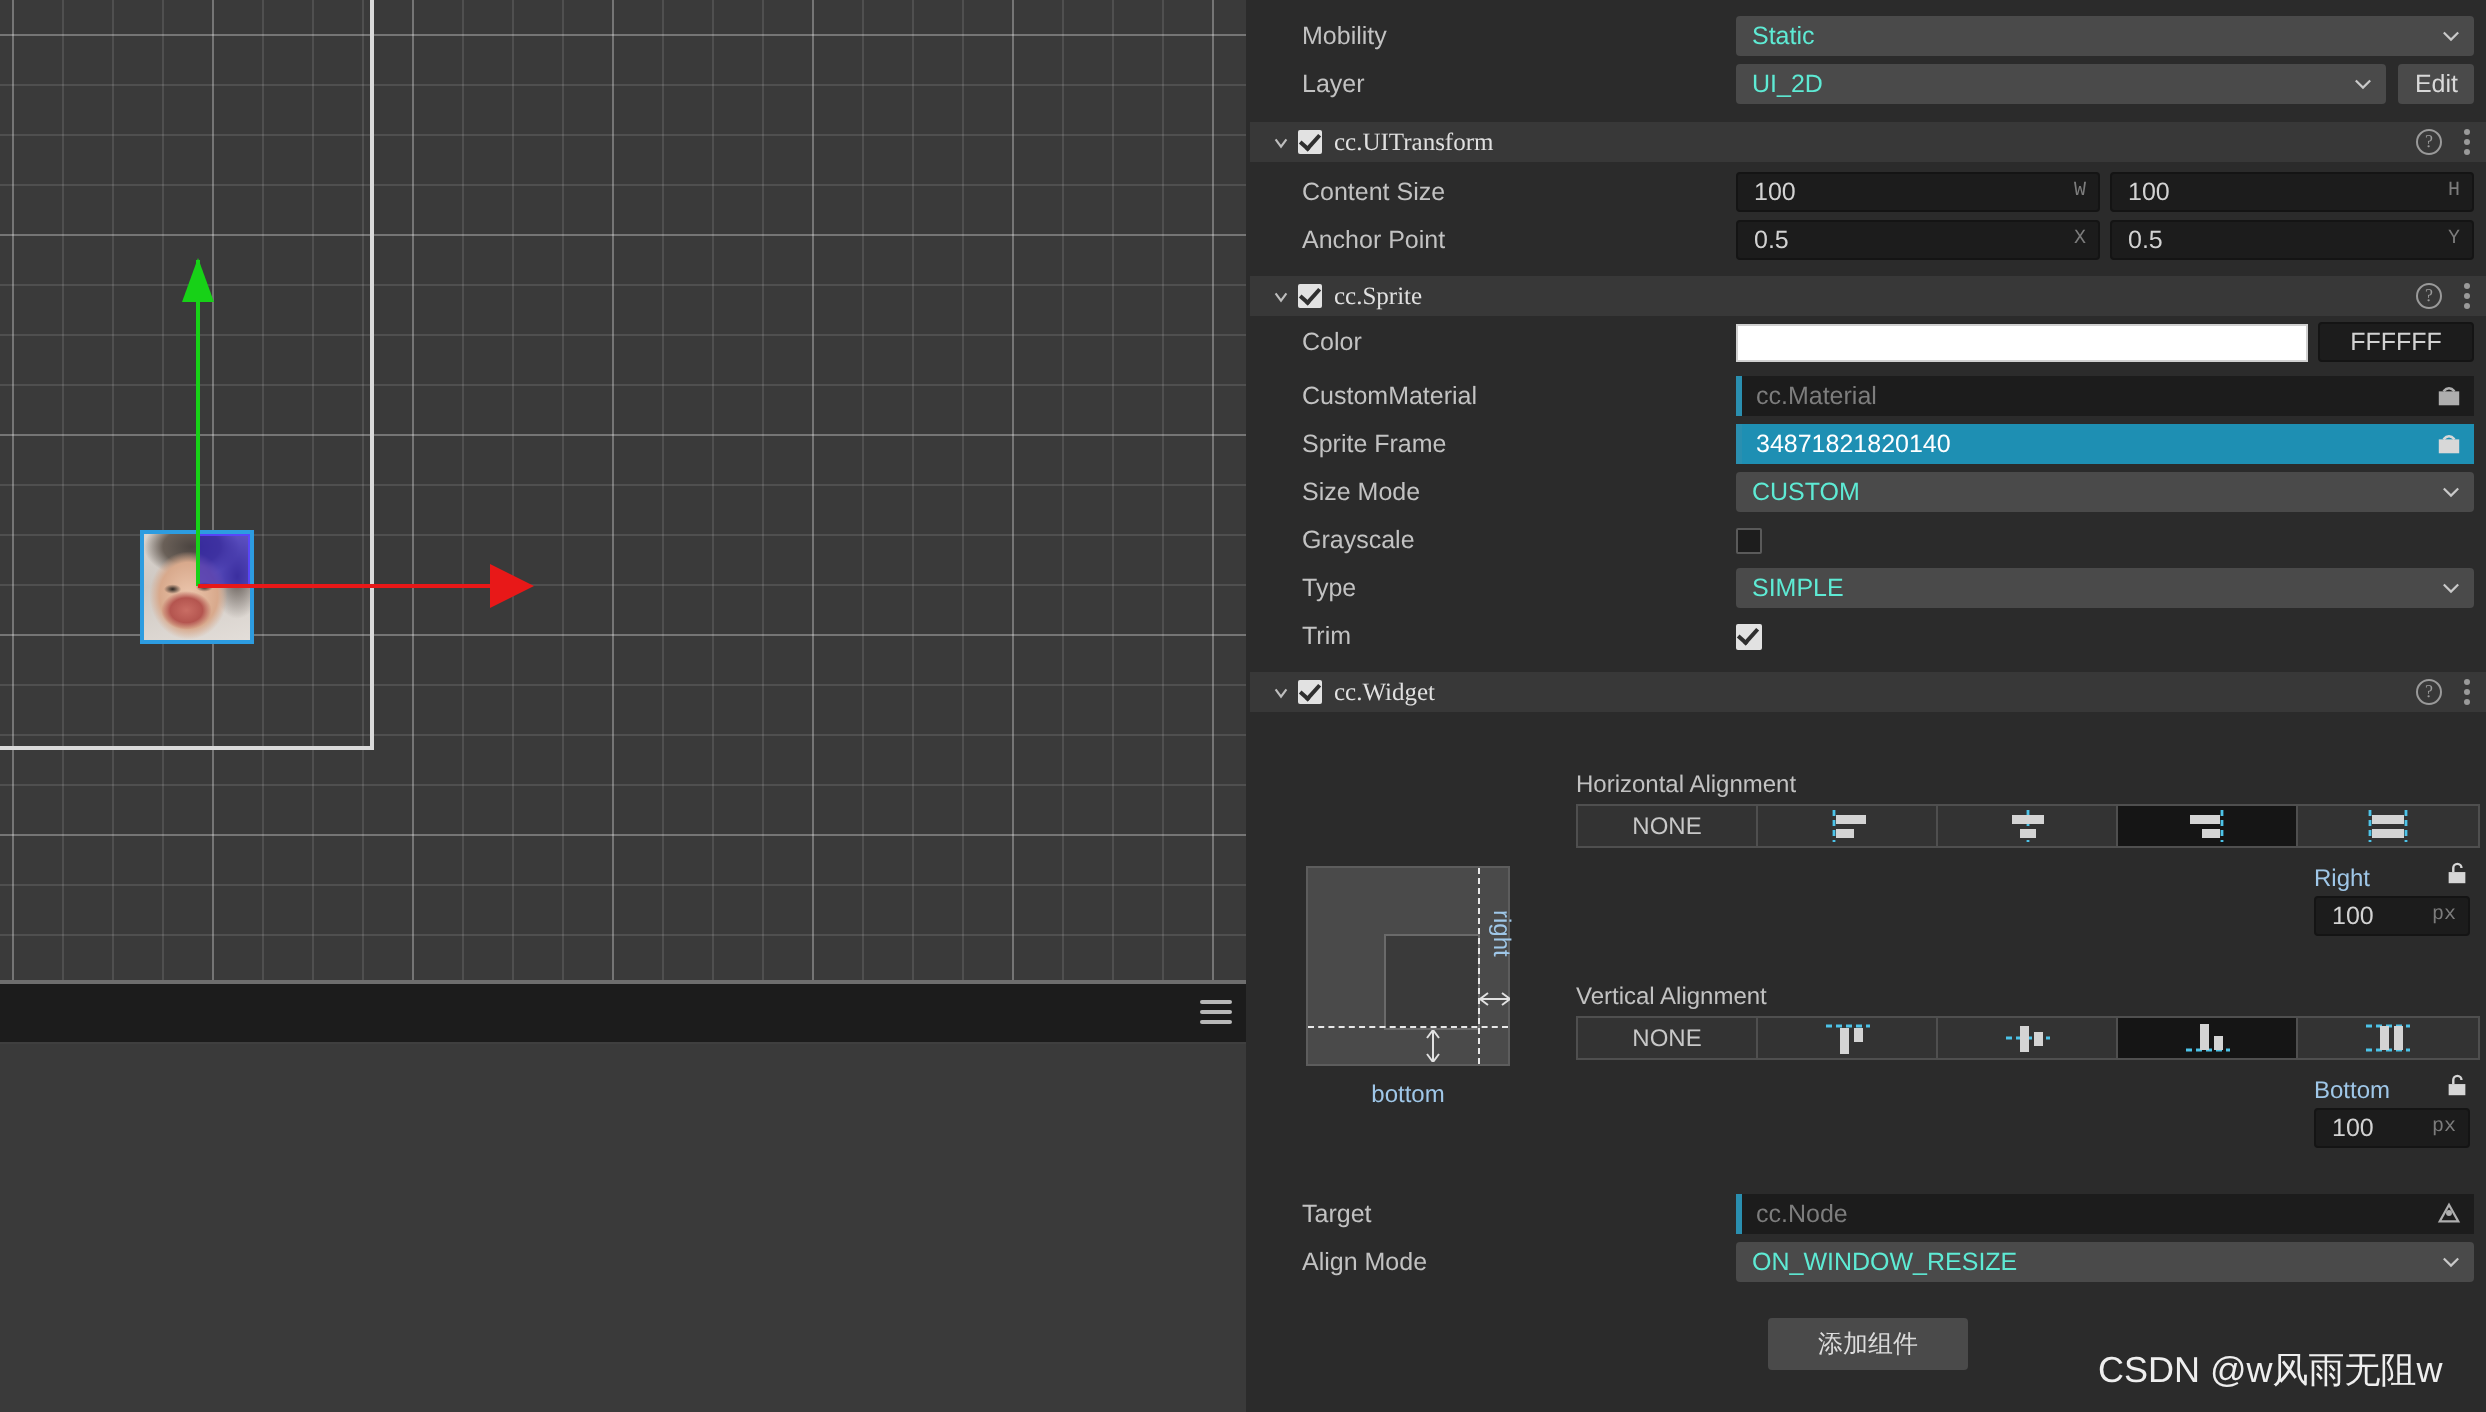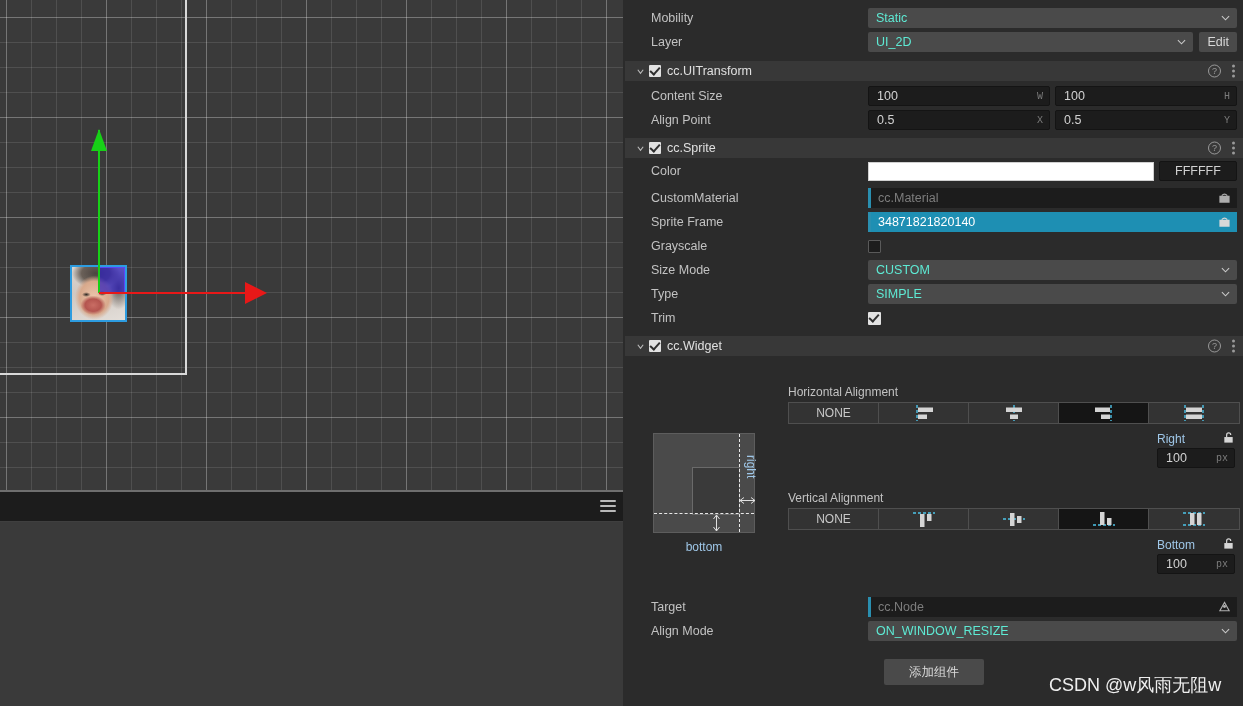--- a/index.html
+++ b/index.html
@@ -170,20 +170,21 @@
 
   
   .comp-header {
     display: flex; align-items: center;
     height: 22px;
     background: #383838;
     border-top: 1px solid #2b2b2b;
     border-bottom: 1px solid #2b2b2b;
     padding-left: 8px;
     position: relative;
+    font-family: Liberation Serif, serif;
   }
   .foldout {
     width: 14px; height: 14px; flex: none;
     display: flex; align-items: center; justify-content: center;
     cursor: pointer;
   }
   .cb {
     width: 12px; height: 12px; flex: none;
     background: #e2e2e2;
     border-radius: 1px;
@@ -464,21 +465,21 @@
           </div>
           <div class="num-field">
             <span>100</span>
             <span class="suffix">H</span>
           </div>
         </div>
       </div>
     </div>
 
     <div class="row">
-      <div class="lbl">Align Point</div>
+      <div class="lbl">Anchor Point</div>
       <div class="ctl">
         <div class="pair">
           <div class="num-field">
             <span>0.5</span>
             <span class="suffix">X</span>
           </div>
           <div class="num-field">
             <span>0.5</span>
             <span class="suffix">Y</span>
           </div>
@@ -538,37 +539,37 @@
             <svg width="13" height="13" viewBox="0 0 14 14">
                 <path d="M1.5 4.5 L12.5 4.5 L12.5 12 L1.5 12 Z" fill="#d8d8d8"></path>
                 <path d="M4 4.5 Q7 1.2 10 4.5" stroke="#d8d8d8" stroke-width="1.3" fill="none"></path>
               </svg>
           </span>
         </div>
       </div>
     </div>
 
     <div class="row">
-      <div class="lbl">Grayscale</div>
-      <div class="ctl">
-        <div class="cb unchecked" style="margin:0;width:13px;height:13px;"></div>
-      </div>
-    </div>
-
-    <div class="row">
       <div class="lbl">Size Mode</div>
       <div class="ctl">
         <div class="select">
           <span>CUSTOM</span>
           <span class="chev">
             <svg class="chev-svg" width="9" height="9" viewBox="0 0 10 10">
                 <path d="M1 3 L5 7 L9 3" stroke="#c9c9c9" stroke-width="1.2" fill="none"></path>
               </svg>
           </span>
         </div>
+      </div>
+    </div>
+
+    <div class="row">
+      <div class="lbl">Grayscale</div>
+      <div class="ctl">
+        <div class="cb unchecked" style="margin:0;width:13px;height:13px;"></div>
       </div>
     </div>
 
     <div class="row">
       <div class="lbl">Type</div>
       <div class="ctl">
         <div class="select">
           <span>SIMPLE</span>
           <span class="chev">
             <svg class="chev-svg" width="9" height="9" viewBox="0 0 10 10">

